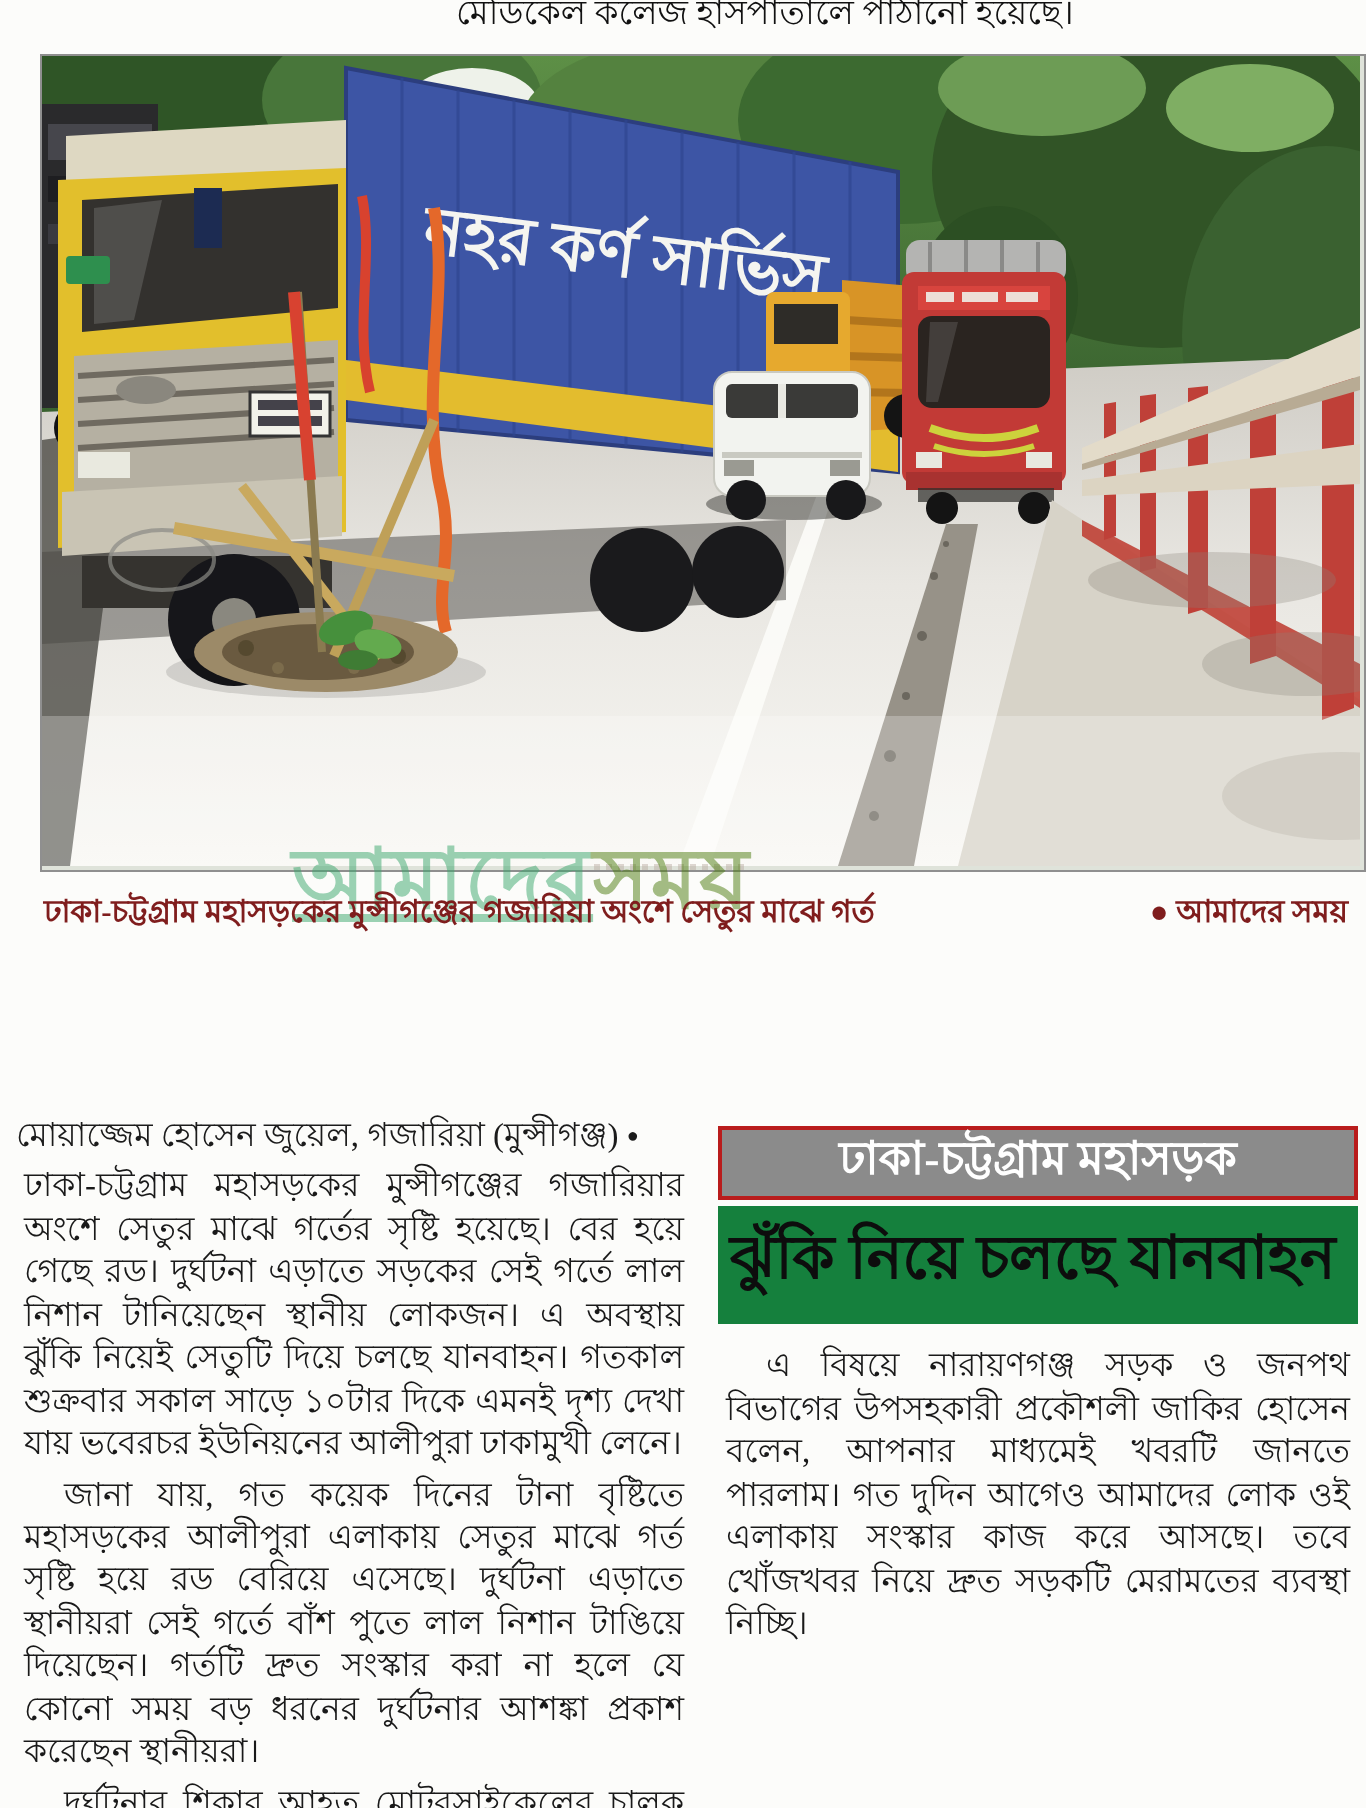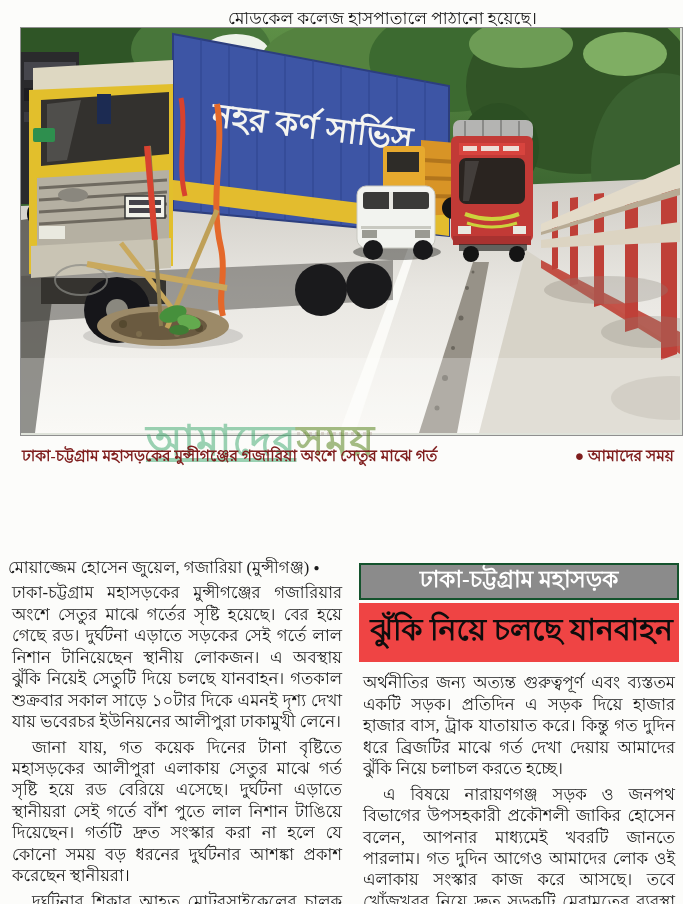--- a/index.html
+++ b/index.html
@@ -2,21 +2,21 @@
 <html><head>
 <meta charset="utf-8">
 <style>
   html,body{margin:0;padding:0;background:#e9e9e9;}
   .page{
     position:relative;width:683px;height:904px;margin:0 auto;
     background:#fcfcfa;overflow:hidden;
     font-family:"Liberation Serif","DejaVu Serif",serif;color:#1b1b1b;
   }
   
-  .top-strip{position:absolute;top:12px;left:0;right:0;height:21px;overflow:hidden;}
+  .top-strip{position:absolute;top:0;left:0;right:0;height:21px;overflow:hidden;}
   .frag-left{position:absolute;left:28px;top:-9px;font-size:16px;letter-spacing:4px;color:#333;}
   .frag-center{position:absolute;left:228px;top:-7px;font-size:17px;color:#111;}
   
   .photo-frame{position:absolute;top:27px;left:20px;width:661px;height:407px;
     border:1px solid #8f8f8f;background:#dfe3da;overflow:hidden;}
   .photo-frame svg{display:block;}
   .photo-fineprint{position:absolute;top:431px;left:296px;width:78px;height:4px;opacity:.45;
     background:repeating-linear-gradient(90deg,#b7a89e 0 3px,transparent 3px 6px);}
   
   .watermark{position:absolute;top:420px;left:146px;z-index:5;font-weight:bold;
@@ -36,23 +36,23 @@
   .col-left{width:338px;}
   .col-right{width:320px;}
   .byline{font-size:16.5px;line-height:1.3;margin:0 0 1px 0;}
   .byline .name{font-weight:normal;}
   .byline .loc{}
   .byline .bullet{font-size:10px;vertical-align:2px;}
   .body-para{margin:4px;font-size:16.5px;line-height:1.3;text-align:justify;color:#191919;}
   .indent{text-indent:20px;}
   
   .sidebar-box{margin:6px 0 10px 0;}
-  .kicker{background:#8b8b8b;border:2px solid #14532d;color:#ffffff;text-align:center;
+  .kicker{background:#8b8b8b;border:2px solid #b91c1c;color:#ffffff;text-align:center;
     font-size:23px;font-weight:bold;padding:2px 0 5px 0;line-height:1.15;}
-  .subhead-box{background:#ef4444;margin-top:3px;text-align:right;color:#0d0d0d;
+  .subhead-box{background:#15803d;margin-top:3px;text-align:left;color:#0d0d0d;
     font-size:30px;font-weight:bold;line-height:1.2;padding:9px 6px 14px 6px;}
 </style>
 </head>
 <body>
 
 <div class="page">
 
   <div class="top-strip">
     <span class="frag-left">·····</span>
     <span class="frag-center">মেডিকেল কলেজ হাসপাতালে পাঠানো হয়েছে।</span>
@@ -239,18 +239,17 @@
       <p class="body-para">ঢাকা-চট্টগ্রাম মহাসড়কের মুন্সীগঞ্জের গজারিয়ার অংশে সেতুর মাঝে গর্তের সৃষ্টি হয়েছে। বের হয়ে গেছে রড। দুর্ঘটনা এড়াতে সড়কের সেই গর্তে লাল নিশান টানিয়েছেন স্থানীয় লোকজন। এ অবস্থায় ঝুঁকি নিয়েই সেতুটি দিয়ে চলছে যানবাহন। গতকাল শুক্রবার সকাল সাড়ে ১০টার দিকে এমনই দৃশ্য দেখা যায় ভবেরচর ইউনিয়নের আলীপুরা ঢাকামুখী লেনে।</p>
       <p class="body-para indent">জানা যায়, গত কয়েক দিনের টানা বৃষ্টিতে মহাসড়কের আলীপুরা এলাকায় সেতুর মাঝে গর্ত সৃষ্টি হয়ে রড বেরিয়ে এসেছে। দুর্ঘটনা এড়াতে স্থানীয়রা সেই গর্তে বাঁশ পুতে লাল নিশান টাঙিয়ে দিয়েছেন। গর্তটি দ্রুত সংস্কার করা না হলে যে কোনো সময় বড় ধরনের দুর্ঘটনার আশঙ্কা প্রকাশ করেছেন স্থানীয়রা।</p>
       <p class="body-para indent">দুর্ঘটনার শিকার আহত মোটরসাইকেলের চালক হৃদয় হোসেন জানান, গত বৃহস্পতিবার রাতে দাউদকান্দি থেকে বাড়ি ফিরছিলেন। ঘটনাস্থল অতিক্রম করার সময় গর্ত পড়ে তিনি আহত হন।</p>
 
     </div>
     <div class="col-right">
       <div class="sidebar-box">
         <div class="kicker">ঢাকা-চট্টগ্রাম মহাসড়ক</div>
         <div class="subhead-box">ঝুঁকি নিয়ে চলছে যানবাহন</div>
       </div>
-      <p class="body-para">অর্থনীতির জন্য অত্যন্ত গুরুত্বপূর্ণ এবং ব্যস্ততম একটি সড়ক। প্রতিদিন এ সড়ক দিয়ে হাজার হাজার বাস, ট্রাক যাতায়াত করে। কিন্তু গত দুদিন ধরে ব্রিজটির মাঝে গর্ত দেখা দেয়ায় আমাদের ঝুঁকি নিয়ে চলাচল করতে হচ্ছে।</p>
       <p class="body-para indent">এ বিষয়ে নারায়ণগঞ্জ সড়ক ও জনপথ বিভাগের উপসহকারী প্রকৌশলী জাকির হোসেন বলেন, আপনার মাধ্যমেই খবরটি জানতে পারলাম। গত দুদিন আগেও আমাদের লোক ওই এলাকায় সংস্কার কাজ করে আসছে। তবে খোঁজখবর নিয়ে দ্রুত সড়কটি মেরামতের ব্যবস্থা নিচ্ছি।</p>
     </div>
   </div>
 
 </div>
 
 </body></html>

